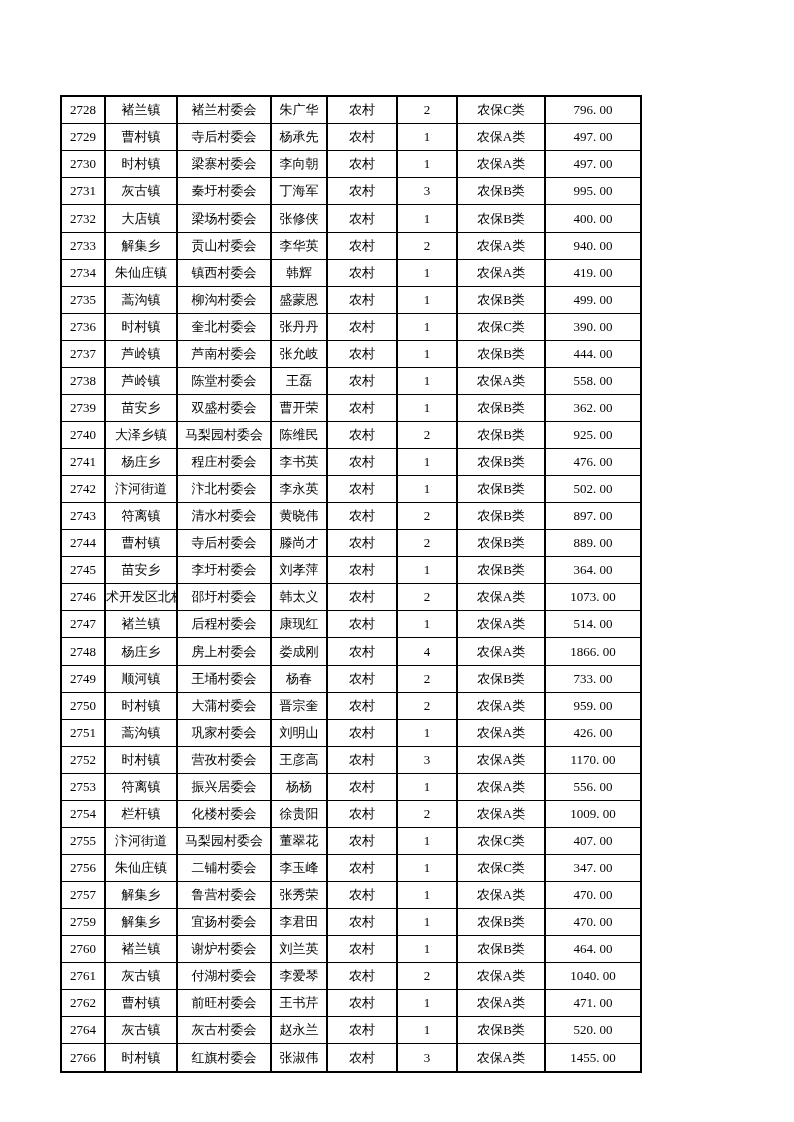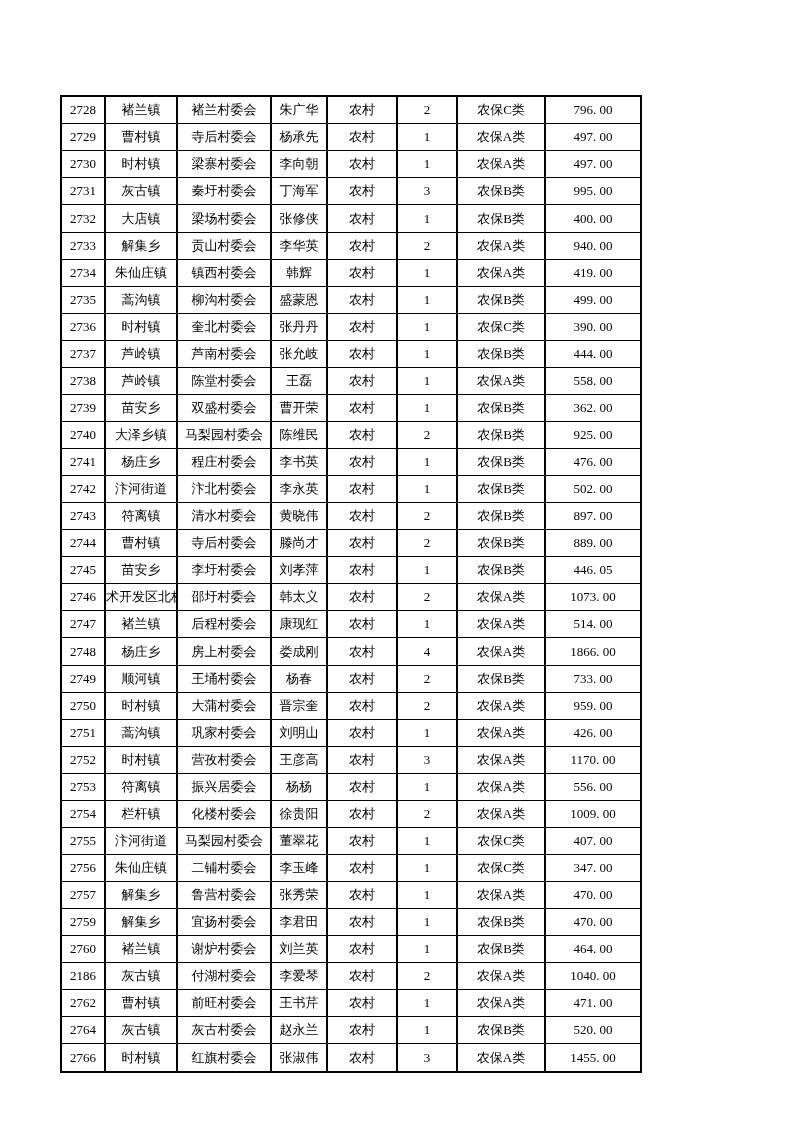--- a/index.html
+++ b/index.html
@@ -518,21 +518,21 @@
           <td>
             <div class="c">农村</div>
           </td>
           <td>
             <div class="c">1</div>
           </td>
           <td>
             <div class="c">农保B类</div>
           </td>
           <td>
-            <div class="c">446. 05</div>
+            <div class="c">364. 00</div>
           </td>
         </tr>
         <tr>
           <td>
             <div class="c">2746</div>
           </td>
           <td>
             <div class="c">术开发区北杨寨</div>
           </td>
           <td>
@@ -887,21 +887,21 @@
           </td>
           <td>
             <div class="c">农保B类</div>
           </td>
           <td>
             <div class="c">464. 00</div>
           </td>
         </tr>
         <tr>
           <td>
-            <div class="c">2186</div>
+            <div class="c">2761</div>
           </td>
           <td>
             <div class="c">灰古镇</div>
           </td>
           <td>
             <div class="c">付湖村委会</div>
           </td>
           <td>
             <div class="c">李爱琴</div>
           </td>

